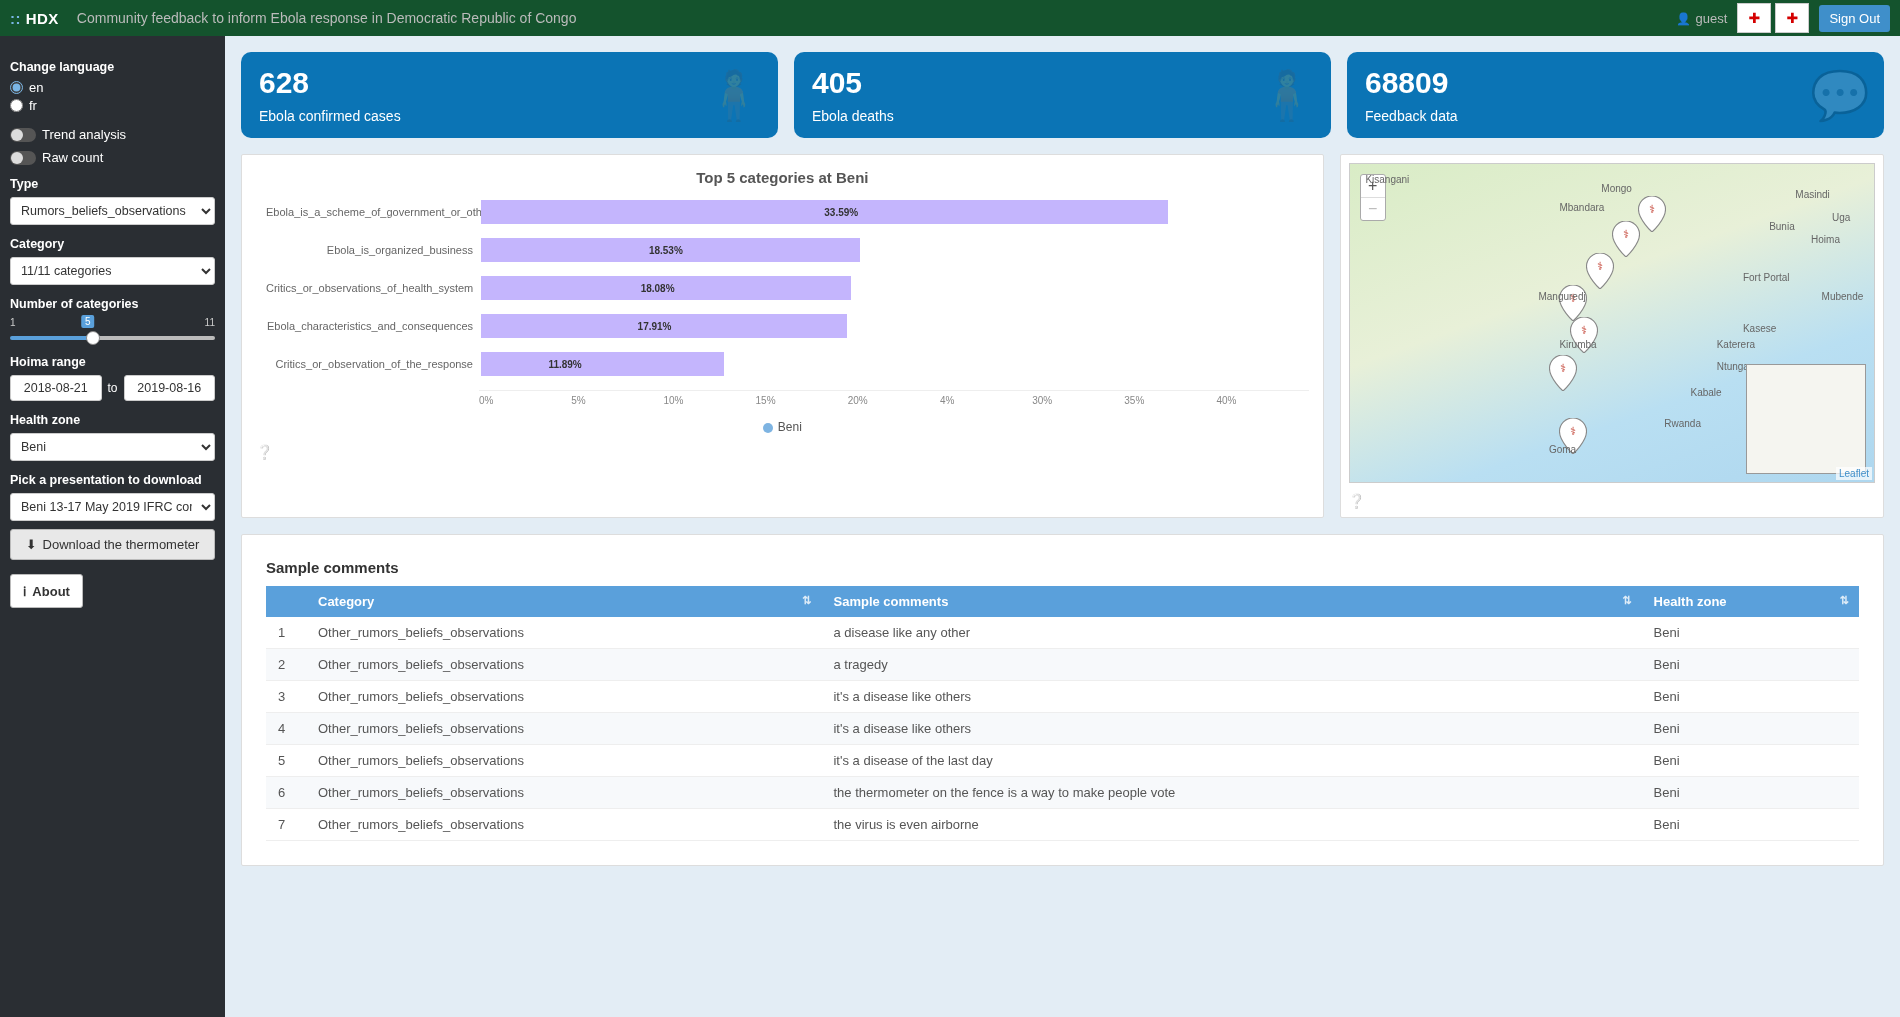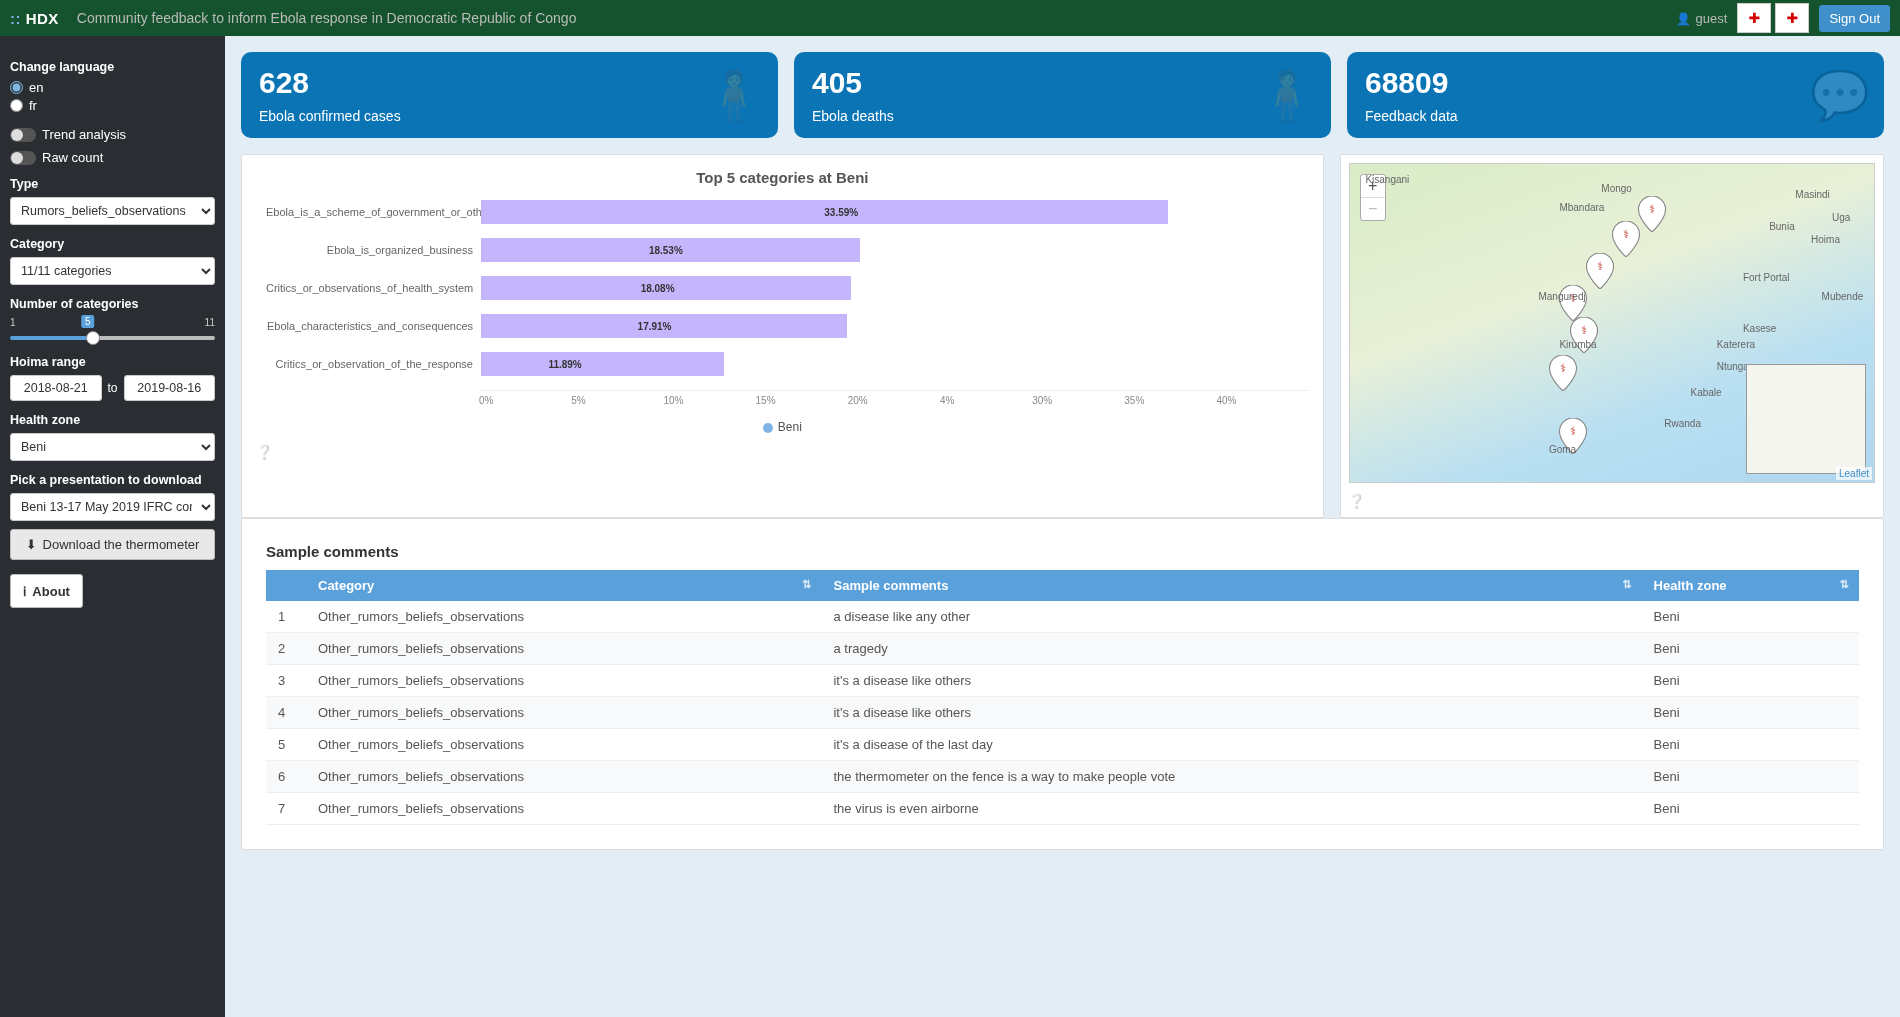--- a/index.html
+++ b/index.html
@@ -33,21 +33,21 @@
 .sidebar .btn { width: 100%; background: #e8e8e8; color: #333; border: 1px solid #bbb; padding: 7px; border-radius: 3px; font-size: 13px; cursor: pointer; display: flex; align-items: center; justify-content: center; gap: 6px; margin-top: 8px;}
 .sidebar .btn.about { width: auto; background: #fff; padding: 7px 12px; margin-top: 14px; font-weight: bold; }
 
 .main { flex: 1; overflow-y: auto; padding: 16px; }
 .cards { display: flex; gap: 16px; margin-bottom: 16px; }
 .card { flex: 1; background: #0b74b5; color: #fff; padding: 14px 18px; position: relative; border-radius: 10px; }
 .card .num { font-size: 30px; font-weight: bold; }
 .card .lbl { font-size: 14px; margin-top: 8px; }
 .card .icon { position: absolute; right: 14px; top: 50%; transform: translateY(-50%); font-size: 48px; color: rgba(255,255,255,0.15); }
 
-.panels { display: flex; gap: 16px; }
+.panels { display: flex; gap: 16px; margin-bottom: 16px; }
 .panel { background: #fff; border: 1px solid #ddd; border-radius: 2px; padding: 14px; }
 .chart-panel { flex: 2; }
 .map-panel { flex: 1; padding: 8px; position: relative;}
 .chart-title { text-align: center; font-weight: bold; color: #555; font-size: 15px; margin-bottom: 12px; }
 .barchart { padding: 0 10px; }
 .barrow { display: flex; align-items: center; margin: 14px 0; }
 .barrow .bl { width: 215px; text-align: right; font-size: 11px; color: #666; padding-right: 8px; }
 .barrow .bcont { flex: 1; position: relative; height: 24px; }
 .barrow .bar { height: 100%; background: #c4b5fd; position: relative; }
 .barrow .bval { position: absolute; top: 50%; transform: translateY(-50%); font-size: 10px; font-weight: bold; color: #333; white-space: nowrap; }

